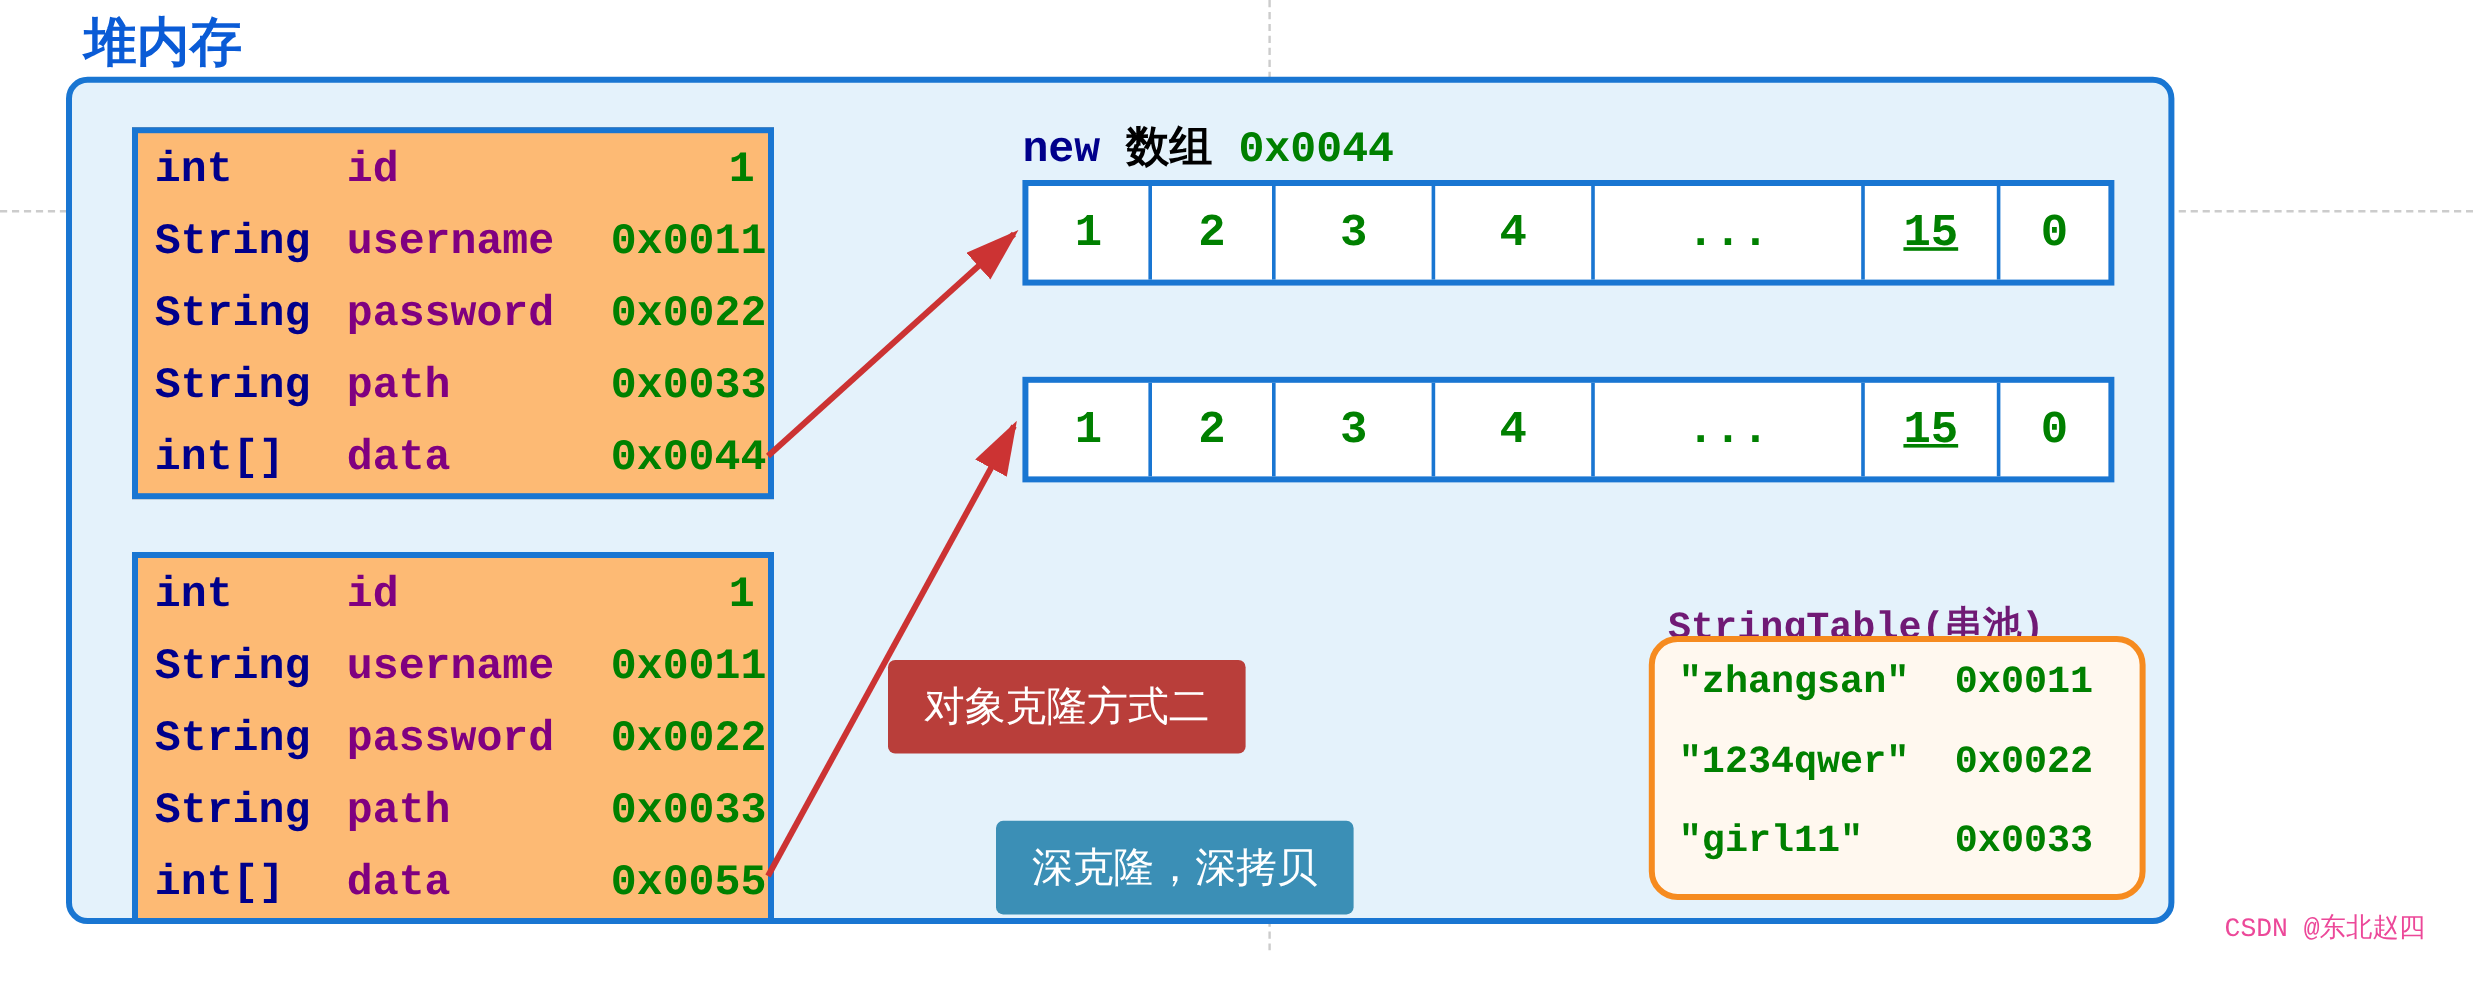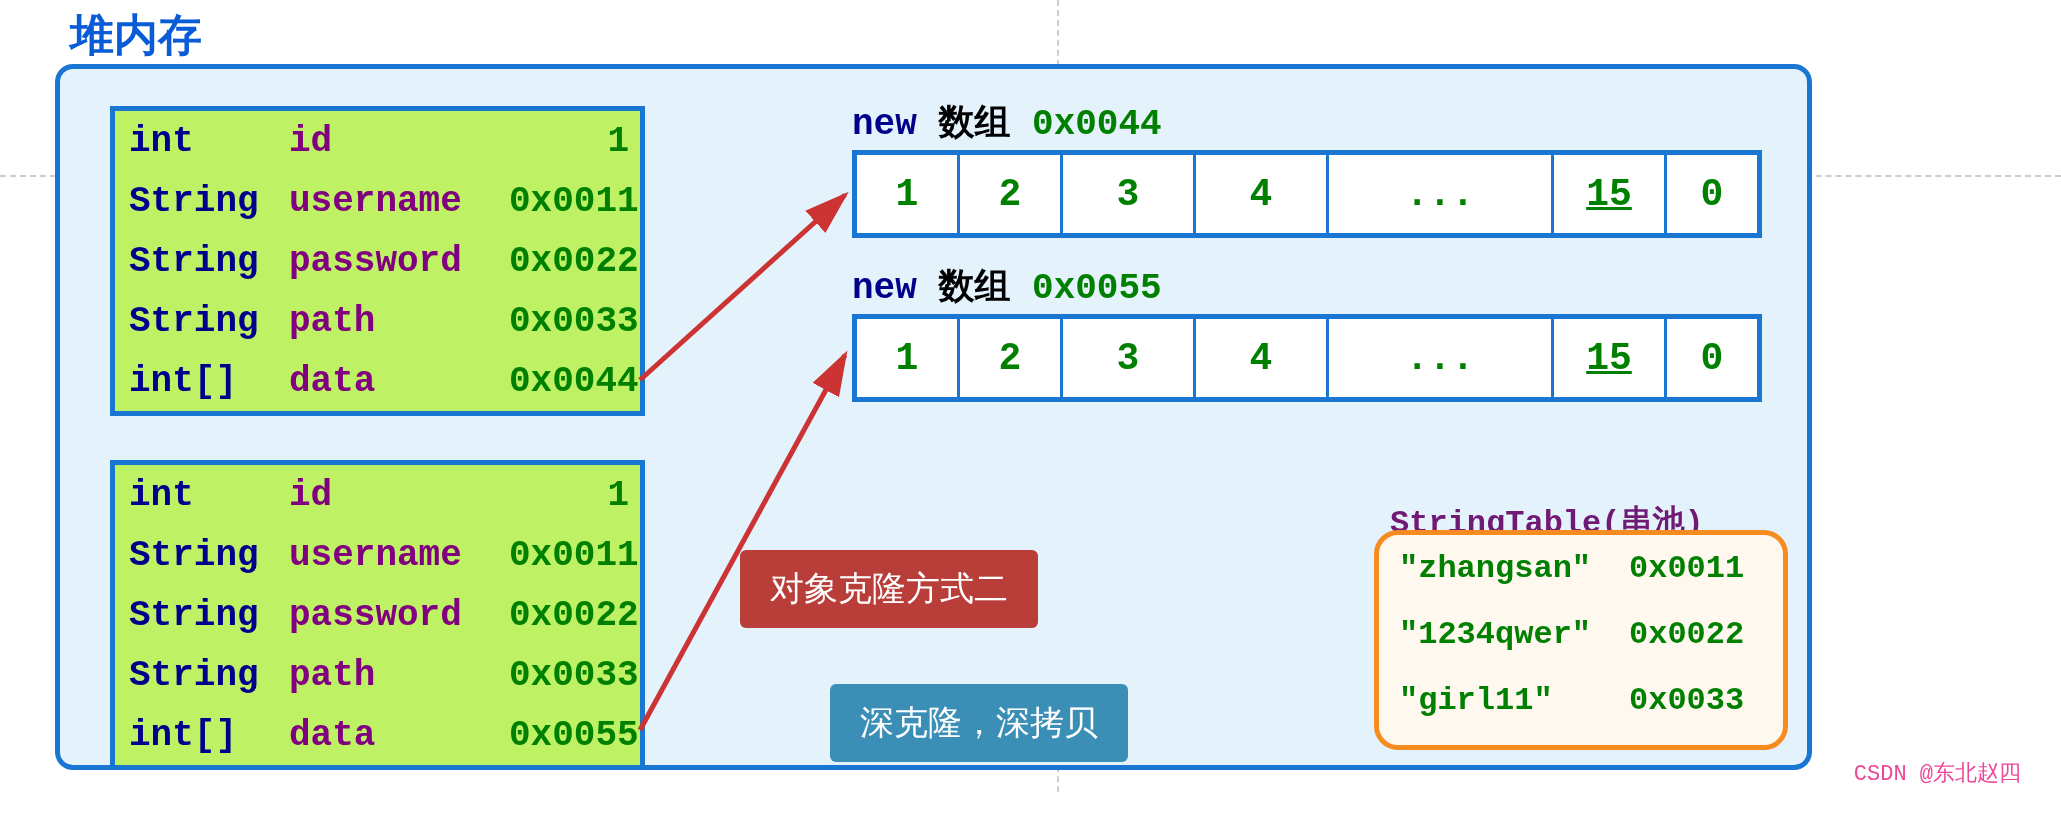--- a/index.html
+++ b/index.html
@@ -2,21 +2,21 @@
 <html><head>
 <meta charset="utf-8">
 <style>
   html,body{margin:0;padding:0;background:#fff;font-family:Consolas,"Courier New",monospace;}
   .stage{position:relative;width:2061px;height:792px;}
   .title{position:absolute;left:70px;top:6px;font-size:44px;font-weight:700;color:#0a5bd6;}
   .heap-box{position:absolute;left:55px;top:64px;width:1747px;height:696px;
     border:5px solid #1976d2;border-radius:18px;background:#e4f2fb;}
   .guide-line{position:absolute;left:0;top:175px;width:2061px;border-top:2px dashed #ccc;}
   .vguide{position:absolute;left:1057px;top:0;height:822px;border-left:2px dashed #ccc;}
-  .obj-box{position:absolute;border:5px solid #1976d2;background:#bef264;}
+  .obj-box{position:absolute;border:5px solid #1976d2;background:#fdba74;}
   .obj1{left:110px;top:106px;width:525px;height:300px;}
   .obj2{left:110px;top:460px;width:525px;height:300px;}
   .obj-row{display:flex;align-items:center;height:60px;font-size:36px;font-weight:700;}
   .obj-row span{display:inline-block;}
   .t-type{width:160px;margin-left:14px;color:#00008b;}
   .t-name{width:220px;color:#800080;}
   .t-val{width:120px;text-align:right;color:#008000;}
   .arr-title{position:absolute;font-size:36px;font-weight:700;}
   .arr-title .kw{color:#00008b;}
   .arr-title .lbl{color:#000;}
@@ -118,25 +118,20 @@
   <div class="arr-box arr1">
     <div class="cell c1">1</div>
     <div class="cell c2">2</div>
     <div class="cell c3">3</div>
     <div class="cell c4">4</div>
     <div class="cell cdots">...</div>
     <div class="cell c15">15</div>
     <div class="cell c0">0</div>
   </div>
 
-  <div class="arr-title arr2t">
-    <span class="kw">new</span>
-    <span class="lbl">数组</span>
-    <span class="addr">0x0055</span>
-  </div>
   <div class="arr-box arr2">
     <div class="cell c1">1</div>
     <div class="cell c2">2</div>
     <div class="cell c3">3</div>
     <div class="cell c4">4</div>
     <div class="cell cdots">...</div>
     <div class="cell c15">15</div>
     <div class="cell c0">0</div>
   </div>
 

